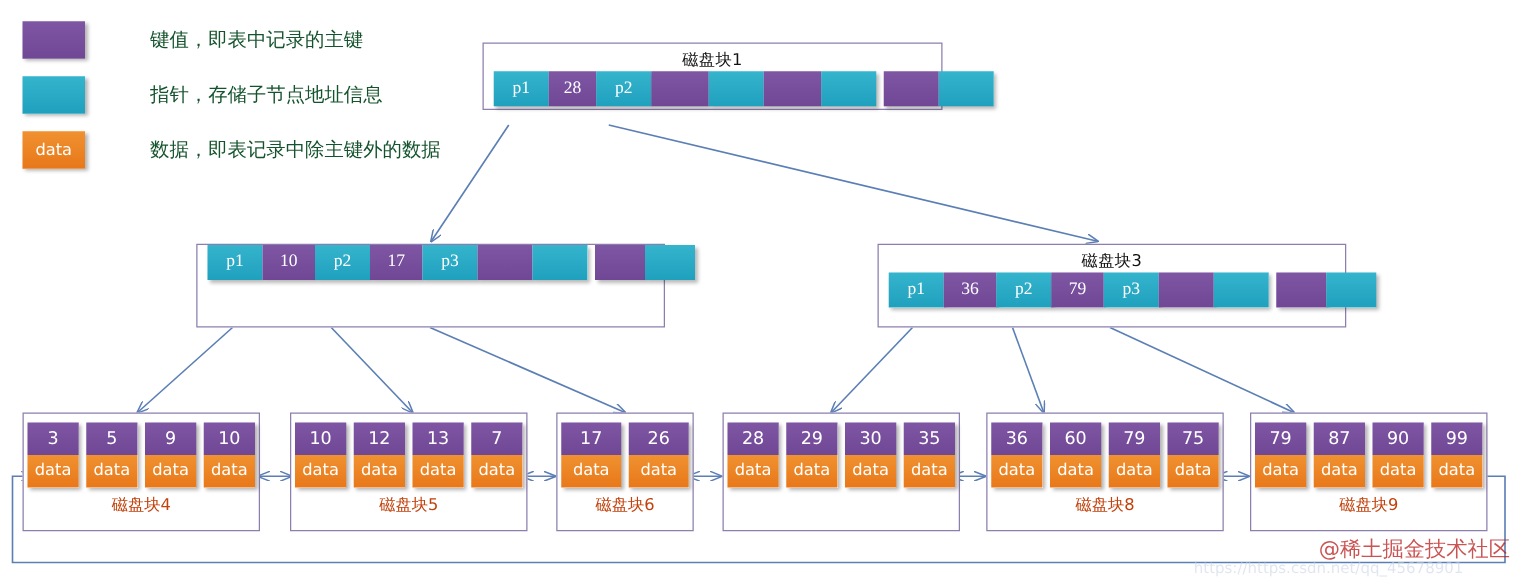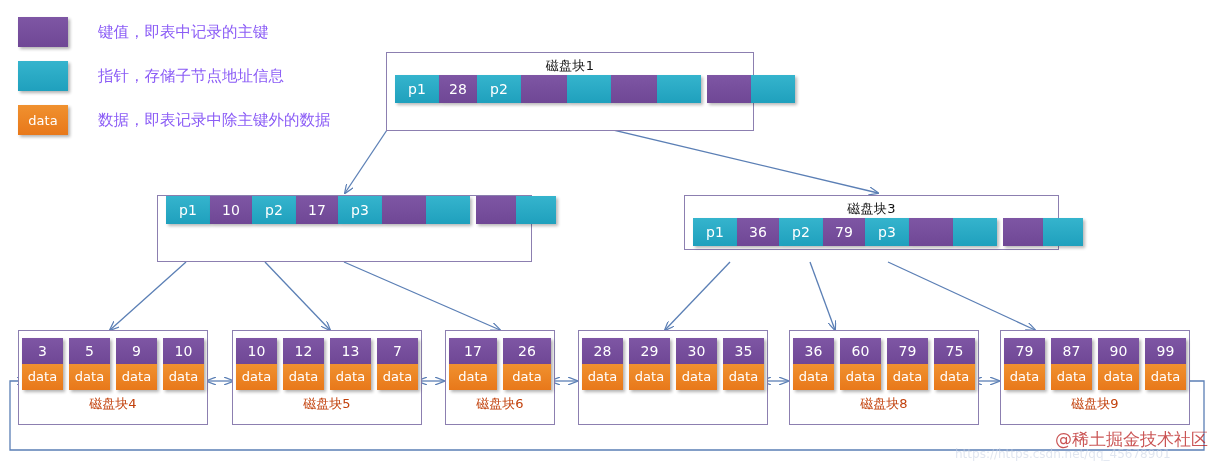--- a/index.html
+++ b/index.html
@@ -16,33 +16,33 @@
   .legend-swatch{
     width:50px;height:30px;flex:0 0 50px;
     box-shadow:2px 2px 3px rgba(0,0,0,.30);
     display:flex;align-items:center;justify-content:center;
     color:#fff;font-size:13px;
   }
   .sw-key{background:linear-gradient(180deg,#7e56a4 0%,#6f4795 100%);}
   .sw-ptr{background:linear-gradient(180deg,#35b4cd 0%,#1fa0bd 100%);}
   .sw-data{background:linear-gradient(180deg,#f0912f 0%,#e8781a 100%);}
   .legend-text{
-    margin-left:30px;font-size:15.5px;color:#8b5cf6;white-space:nowrap;
+    margin-left:52px;font-size:15.5px;color:#14532d;white-space:nowrap;
     font-family:"DejaVu Sans","Liberation Sans",sans-serif;
   }
 
   
   .node-box{
     position:absolute;border:1px solid #8c7fb0;background:#fff;box-sizing:border-box;
   }
   .node-title{
     text-align:center;font-size:13px;color:#121212;
     padding-top:4px;letter-spacing:.3px;
   }
-  .cell-row{display:flex;align-items:flex-start;padding:0 8px;}
+  .cell-row{display:flex;align-items:flex-start;padding:0 8px;font-family:Liberation Serif, serif;}
   .cell{
     height:28px;line-height:28px;text-align:center;color:#ffffff;font-size:14px;
     box-shadow:2px 2px 3px rgba(0,0,0,.28);box-sizing:border-box;
   }
   .c-ptr{background:linear-gradient(180deg,#35b4cd 0%,#1fa0bd 100%);}
   .c-key{background:linear-gradient(180deg,#7e56a4 0%,#6f4795 100%);}
   .c-gap{background:transparent;box-shadow:none;}
 
   
   .leaf-box{
@@ -119,21 +119,21 @@
   <div class="legend-row">
     <div class="legend-swatch sw-ptr"></div>
     <div class="legend-text">指针，存储子节点地址信息</div>
   </div>
   <div class="legend-row">
     <div class="legend-swatch sw-data">data</div>
     <div class="legend-text">数据，即表记录中除主键外的数据</div>
   </div>
 </div>
 
-<div class="node-box" id="node-1" style="left:386px;top:52px;width:368px;height:79px;">
+<div class="node-box" id="node-1" style="left:386px;top:34px;width:368px;height:54px;">
   <div class="node-title">磁盘块1</div>
   <div class="cell-row">
       <div class="cell c-ptr" style="width: 44px; flex: 0 0 44px;">p1</div>
       <div class="cell c-key" style="width: 38px; flex: 0 0 38px;">28</div>
       <div class="cell c-ptr" style="width: 44px; flex: 0 0 44px;">p2</div>
       <div class="cell c-key" style="width: 46px; flex: 0 0 46px;"></div>
       <div class="cell c-ptr" style="width: 44px; flex: 0 0 44px;"></div>
       <div class="cell c-key" style="width: 46px; flex: 0 0 46px;"></div>
       <div class="cell c-ptr" style="width: 44px; flex: 0 0 44px;"></div>
       <div class="cell c-gap" style="width: 6px; flex: 0 0 6px;"></div>
@@ -150,21 +150,21 @@
       <div class="cell c-key" style="width: 42px; flex: 0 0 42px;">17</div>
       <div class="cell c-ptr" style="width: 44px; flex: 0 0 44px;">p3</div>
       <div class="cell c-key" style="width: 44px; flex: 0 0 44px;"></div>
       <div class="cell c-ptr" style="width: 44px; flex: 0 0 44px;"></div>
       <div class="cell c-gap" style="width: 6px; flex: 0 0 6px;"></div>
       <div class="cell c-key" style="width: 40px; flex: 0 0 40px;"></div>
       <div class="cell c-ptr" style="width: 40px; flex: 0 0 40px;"></div>
     </div>
 </div>
 
-<div class="node-box" id="node-3" style="left:684px;top:195px;width:375px;height:55px;">
+<div class="node-box" id="node-3" style="left:702px;top:195px;width:375px;height:67px;">
   <div class="node-title">磁盘块3</div>
   <div class="cell-row">
       <div class="cell c-ptr" style="width: 44px; flex: 0 0 44px;">p1</div>
       <div class="cell c-key" style="width: 42px; flex: 0 0 42px;">36</div>
       <div class="cell c-ptr" style="width: 44px; flex: 0 0 44px;">p2</div>
       <div class="cell c-key" style="width: 42px; flex: 0 0 42px;">79</div>
       <div class="cell c-ptr" style="width: 44px; flex: 0 0 44px;">p3</div>
       <div class="cell c-key" style="width: 44px; flex: 0 0 44px;"></div>
       <div class="cell c-ptr" style="width: 44px; flex: 0 0 44px;"></div>
       <div class="cell c-gap" style="width: 6px; flex: 0 0 6px;"></div>

